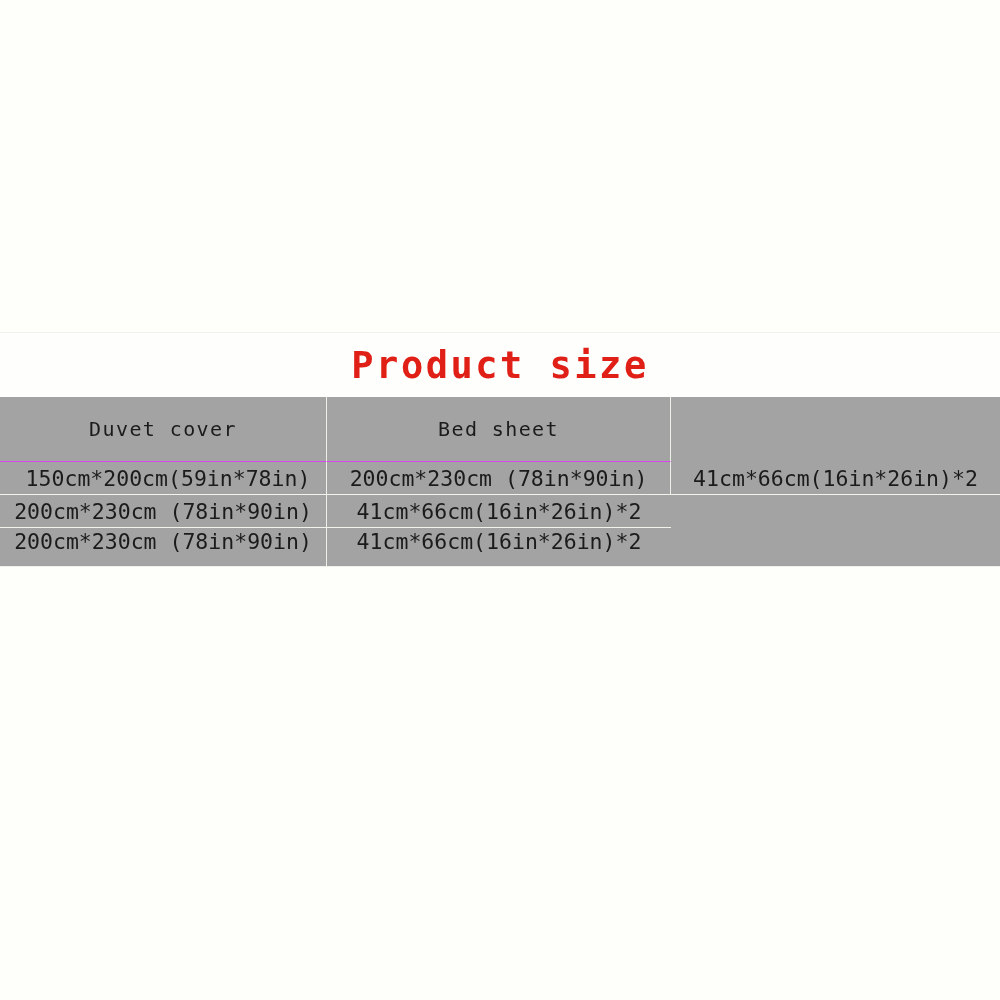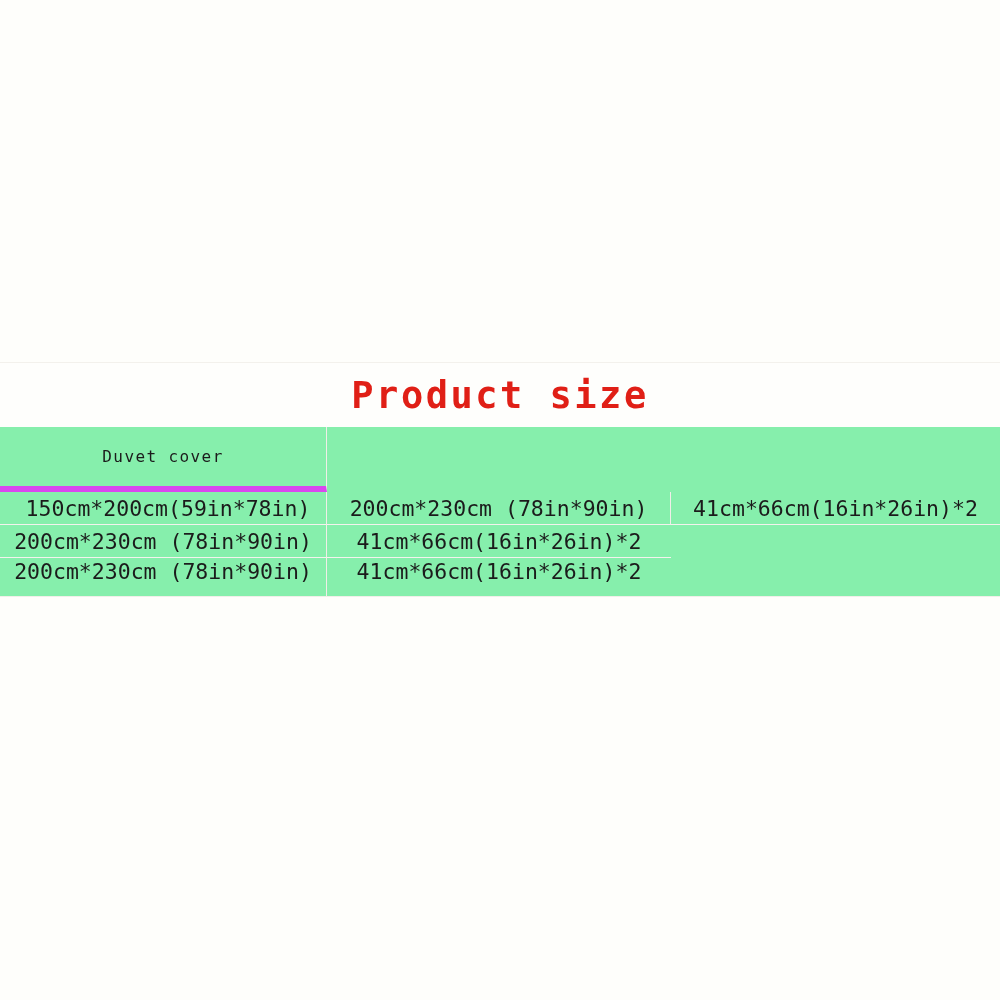--- a/index.html
+++ b/index.html
@@ -23,22 +23,21 @@
 
   
   #size-table {
     position: absolute;
     left: 0;
     top: 332px;
     width: 1000px;
     border-top: 1px solid #f3f1ec;
     border-bottom: 1px solid #f1efe9;
     box-sizing: border-box;
-    background: #86efac;
-    margin-top: 30px;
+    background: #a3a3a3;
   }
 
   .title-row {
     height: 64px;
     display: flex;
     align-items: center;
     justify-content: center;
     background: #fefefc;
   }
 
@@ -67,23 +66,23 @@
   }
 
   
   .col-1 { border-right: 1px solid #f0eee8; }
   .col-2 { border-right: 1px solid #f0eee8; }
 
   
   .head-cell {
     height: 65px;
     justify-content: center;
-    font-size: 16px;
+    font-size: 20px;
     letter-spacing: 1.4px;
-    border-bottom: 6px solid #d946ef;
+    border-bottom: 1px solid #d946ef;
   }
 
   
   .data-cell {
     height: 33px;
     font-size: 21.5px;
     letter-spacing: 0px;
     border-bottom: 1px solid #f4f2ed;
     justify-content: center;
   }
@@ -104,20 +103,21 @@
 <div id="page">
 
   <div id="size-table">
 
     <div class="title-row">
       <span class="title-text">Product size</span>
     </div>
 
     <div class="grid">
       <div class="cell head-cell col-1">Duvet cover</div>
+      <div class="cell head-cell col-2">Bed sheet</div>
     </div>
 
     <div class="grid">
       <div class="cell data-cell c1 col-1">150cm*200cm(59in*78in)</div>
       <div class="cell data-cell c2 col-2">200cm*230cm (78in*90in)</div>
       <div class="cell data-cell c3 col-3">41cm*66cm(16in*26in)*2</div>
     </div>
 
     <div class="grid">
       <div class="cell data-cell c2 col-2">200cm*230cm (78in*90in)</div>

